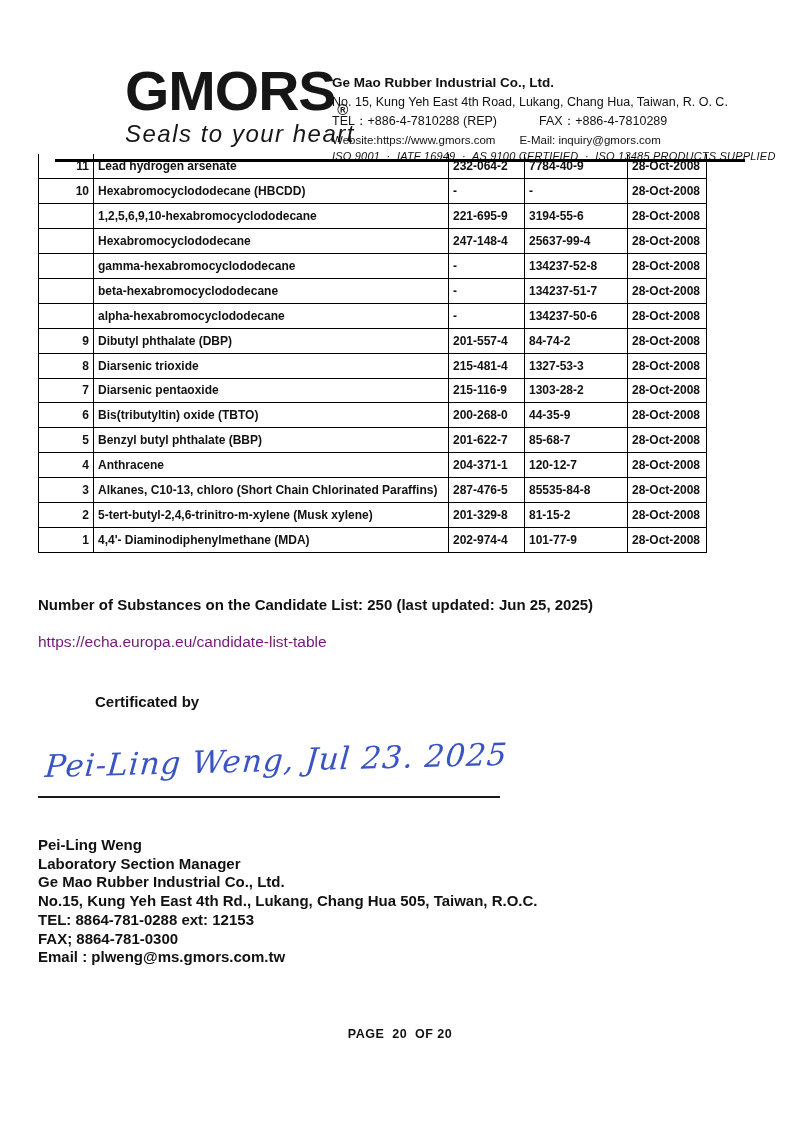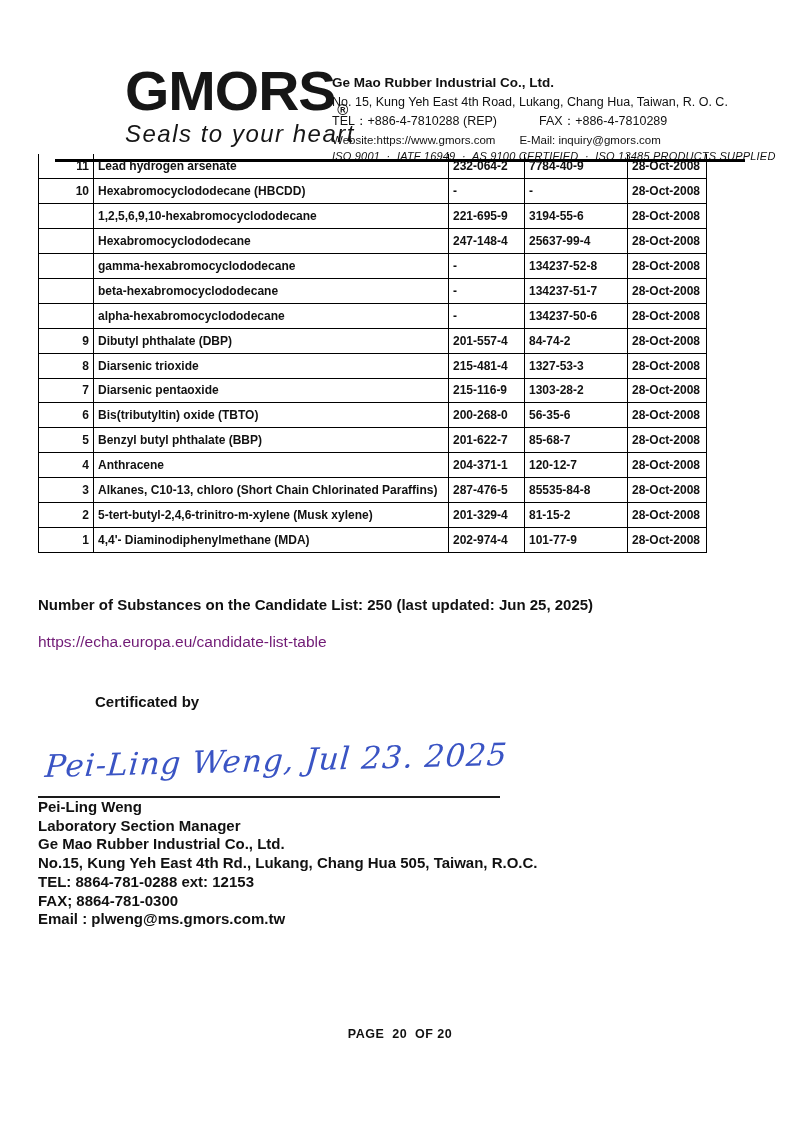--- a/index.html
+++ b/index.html
@@ -82,21 +82,21 @@
     font-style: italic;
     font-size: 31px;
     color: #3a54c4;
     transform: rotate(-1.5deg) skewX(-6deg);
     white-space: nowrap;
     letter-spacing: 1px;
   }
   .sig-underline { position: absolute; left: 38px; top: 796px; width: 462px; height: 2px; background: #1a1a1a; }
 
   
-  .contact-block { position: absolute; left: 38px; top: 798px; font-size: 15px; font-weight: bold; }
+  .contact-block { position: absolute; left: 38px; top: 836px; font-size: 15px; font-weight: bold; }
   .contact-block div { line-height: 18.7px; white-space: pre; }
 
   
   .page-footer {
     position: absolute;
     left: 0;
     top: 1027px;
     width: 100%;
     text-align: center;
     font-size: 12.5px;
@@ -197,21 +197,21 @@
           <td class="col-no">7</td>
           <td class="col-substance">Diarsenic pentaoxide</td>
           <td class="col-ec">215-116-9</td>
           <td class="col-cas">1303-28-2</td>
           <td class="col-date">28-Oct-2008</td>
         </tr>
         <tr>
           <td class="col-no">6</td>
           <td class="col-substance">Bis(tributyltin) oxide (TBTO)</td>
           <td class="col-ec">200-268-0</td>
-          <td class="col-cas">56-35-6</td>
+          <td class="col-cas">44-35-9</td>
           <td class="col-date">28-Oct-2008</td>
         </tr>
         <tr>
           <td class="col-no">5</td>
           <td class="col-substance">Benzyl butyl phthalate (BBP)</td>
           <td class="col-ec">201-622-7</td>
           <td class="col-cas">85-68-7</td>
           <td class="col-date">28-Oct-2008</td>
         </tr>
         <tr>
@@ -224,21 +224,21 @@
         <tr>
           <td class="col-no">3</td>
           <td class="col-substance">Alkanes, C10-13, chloro (Short Chain Chlorinated Paraffins)</td>
           <td class="col-ec">287-476-5</td>
           <td class="col-cas">85535-84-8</td>
           <td class="col-date">28-Oct-2008</td>
         </tr>
         <tr>
           <td class="col-no">2</td>
           <td class="col-substance">5-tert-butyl-2,4,6-trinitro-m-xylene (Musk xylene)</td>
-          <td class="col-ec">201-329-4</td>
+          <td class="col-ec">201-329-8</td>
           <td class="col-cas">81-15-2</td>
           <td class="col-date">28-Oct-2008</td>
         </tr>
         <tr>
           <td class="col-no">1</td>
           <td class="col-substance">4,4'- Diaminodiphenylmethane (MDA)</td>
           <td class="col-ec">202-974-4</td>
           <td class="col-cas">101-77-9</td>
           <td class="col-date">28-Oct-2008</td>
         </tr>

